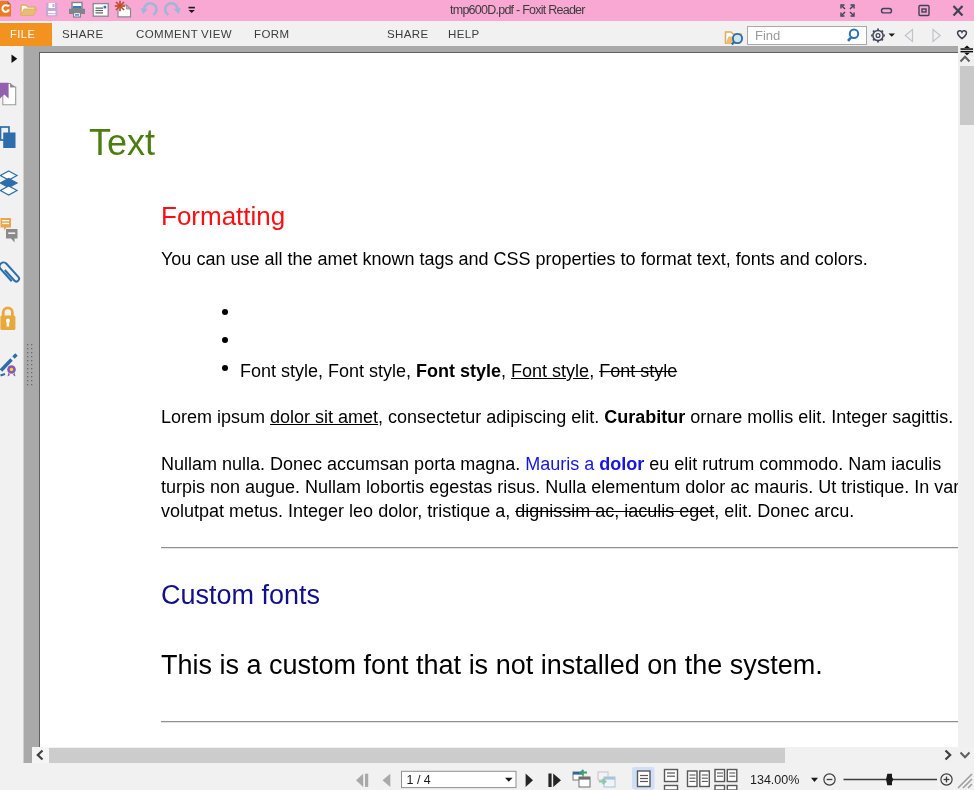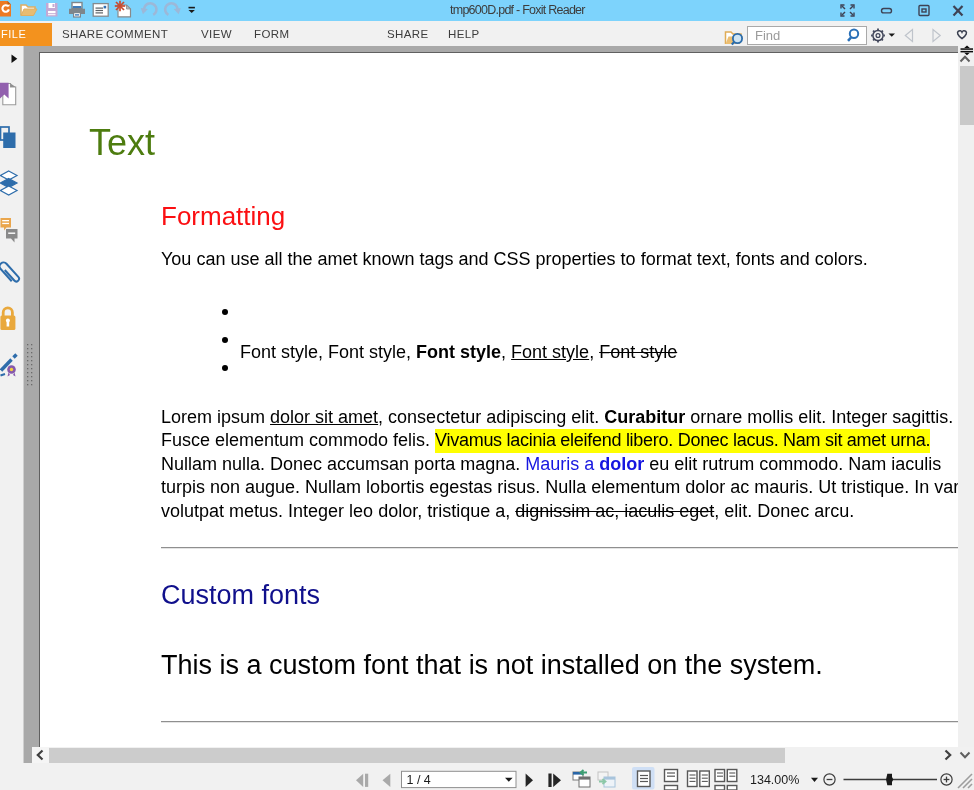--- a/index.html
+++ b/index.html
@@ -2,27 +2,27 @@
 <html><head>
 <meta charset="utf-8">
 <style>
 * { margin:0; padding:0; box-sizing:border-box; }
 html,body { width:974px; height:790px; overflow:hidden; }
 #app { position:relative; width:974px; height:790px; background:#f1f1f1;
   font-family:"Liberation Sans", sans-serif; }
 .abs { position:absolute; }
 
 
-#titlebar { position:absolute; left:0; top:0; width:974px; height:21px; background:#7dd3fc; }
+#titlebar { position:absolute; left:0; top:0; width:974px; height:21px; background:#f9a8d4; }
 #title { position:absolute; left:450px; top:3px; width:270px; font-size:12.5px; letter-spacing:-0.75px; color:#3c3c3c; }
 
 
 #tabbar { position:absolute; left:0; top:21px; width:974px; height:25px; background:#f1f1f1; }
 #filetab { position:absolute; left:0; top:2px; width:52px; height:23px; background:#f3921e; color:#fff;
-  font-size:11px; text-align:left; padding-left:1px; line-height:23px; letter-spacing:0.5px;}
+  font-size:11px; text-align:left; padding-left:10px; line-height:23px; letter-spacing:0.5px;}
 .tab { position:absolute; top:0; height:24px; line-height:26px; font-size:11.5px; color:#3c3c3c; letter-spacing:0.4px;}
 
 
 #docarea { position:absolute; left:24px; top:46px; width:934px; height:701px; background:#a9a9a9; overflow:hidden; }
 #page { position:absolute; left:15px; top:6px; width:920px; height:696px; background:#fff; border-left:1px solid #606060; border-top:1px solid #606060; overflow:hidden; }
 #sidebar { position:absolute; left:0; top:46px; width:24px; height:717px; background:#f1f1f1; border-right:1px solid #cfcfcf;}
 
 
 #vscroll { position:absolute; left:958px; top:46px; width:16px; height:701px; background:#f0f0f0; }
 #vthumb { position:absolute; left:960px; top:66px; width:14px; height:59px; background:#c9c9c9; }
@@ -113,21 +113,21 @@
       </g>
       <g stroke="#3e4254" stroke-width="2.2" fill="none">
         <path d="M117.5 6 L126.5 15.5"></path>
           <path d="M126.5 6 L117.5 15.5"></path>
       </g>
     </svg>
   </div>
   <div id="tabbar">
     <div id="filetab">FILE</div>
     <div class="tab" style="left:62px;">SHARE</div>
-    <div class="tab" style="left:106px;text-align:center;">COMMENT</div>
+    <div class="tab" style="left:136px;text-align:center;">COMMENT</div>
     <div class="tab" style="left:201px;">VIEW</div>
     <div class="tab" style="left:254px;">FORM</div>
     <div class="tab" style="left:310px;margin-top:24px;">PROTECT</div>
     <div class="tab" style="left:387px;">SHARE</div>
     <div class="tab" style="left:448px;">HELP</div>
 
     <svg class="abs" style="left:722px;top:4.5px;" width="252" height="26" viewBox="0 0 252 26">
 
       <path d="M3.5 18 L3.5 6 L9 6 L11 8 L19 8 L19 11" fill="#fff" stroke="#e0ac56" stroke-width="1.5"></path>
       <path d="M3.5 18 L6.5 10.5 L21 10.5 L18 18 Z" fill="#ecbe71"></path>
@@ -163,24 +163,23 @@
   </div>
   <div id="docarea">
     <div id="page">
       <div class="pgtxt" style="left:49px; top:71.8px; font-size:36px; line-height:36px; color:#4d7c0f;">Text</div>
       <div class="pgtxt" style="left:121px; top:141.4px; font-size:26px; line-height:26px; color:#fb0f12;margin-top:9px;">Formatting</div>
       <div class="pgtxt" style="left:121px; top:195.2px;">You can use all the amet known tags and CSS properties to format text, fonts and colors.</div>
 
       <div class="bullet" style="left:182px; top:255.7px;"></div>
       <div class="bullet" style="left:182px; top:283.7px;"></div>
       <div class="bullet" style="left:182px; top:311.9px;"></div>
-      <div class="pgtxt" style="left:200px; top:288px;">Font style, Font style, <b>Font style</b>, <u>Font style</u>, <s>Font style</s></div>
+      <div class="pgtxt" style="left:200px; top:307px;">Font style, Font style, <b>Font style</b>, <u>Font style</u>, <s>Font style</s></div>
 
       <div class="pgtxt" style="left:121px; top:352.5px;">Lorem ipsum <u>dolor sit amet</u>, consectetur adipiscing elit. <b>Curabitur</b> ornare mollis elit. Integer sagittis.</div>
-      <div class="pgtxt" style="left:121px; top:375.9px;">Fusce elementum commodo felis. <span class="hl">Vivamus lacinia eleifend libero. Donec lacus. Nam sit amet urna.</span></div>
       <div class="pgtxt" style="left:121px; top:399.5px;">Nullam nulla. Donec accumsan porta magna. <span style="color:#1616e0;">Mauris a <b>dolor</b></span> eu elit rutrum commodo. Nam iaculis</div>
       <div class="pgtxt" style="left:121px; top:423.1px;">turpis non augue. Nullam lobortis egestas risus. Nulla elementum dolor ac mauris. Ut tristique. In varius</div>
       <div class="pgtxt" style="left:121px; top:446.7px;">volutpat metus. Integer leo dolor, tristique a, <s>dignissim ac, iaculis eget</s>, elit. Donec arcu.</div>
 
       <div style="position:absolute; left:121px; top:493.5px; width:797px; height:2px; background:#8f8f8f; border-bottom:1px solid #e4e4e4;"></div>
 
       <div class="pgtxt" style="left:121px; top:599.4px; font-size:27px; line-height:27px;">This is a custom font that is not installed on the system.</div>
       <div class="pgtxt" style="left:121px; top:529.2px; font-size:27px; line-height:27px; color:#10108c;">Custom fonts</div>
 
       <div style="position:absolute; left:121px; top:668px; width:797px; height:2px; background:#8f8f8f; border-bottom:1px solid #e4e4e4;"></div>

